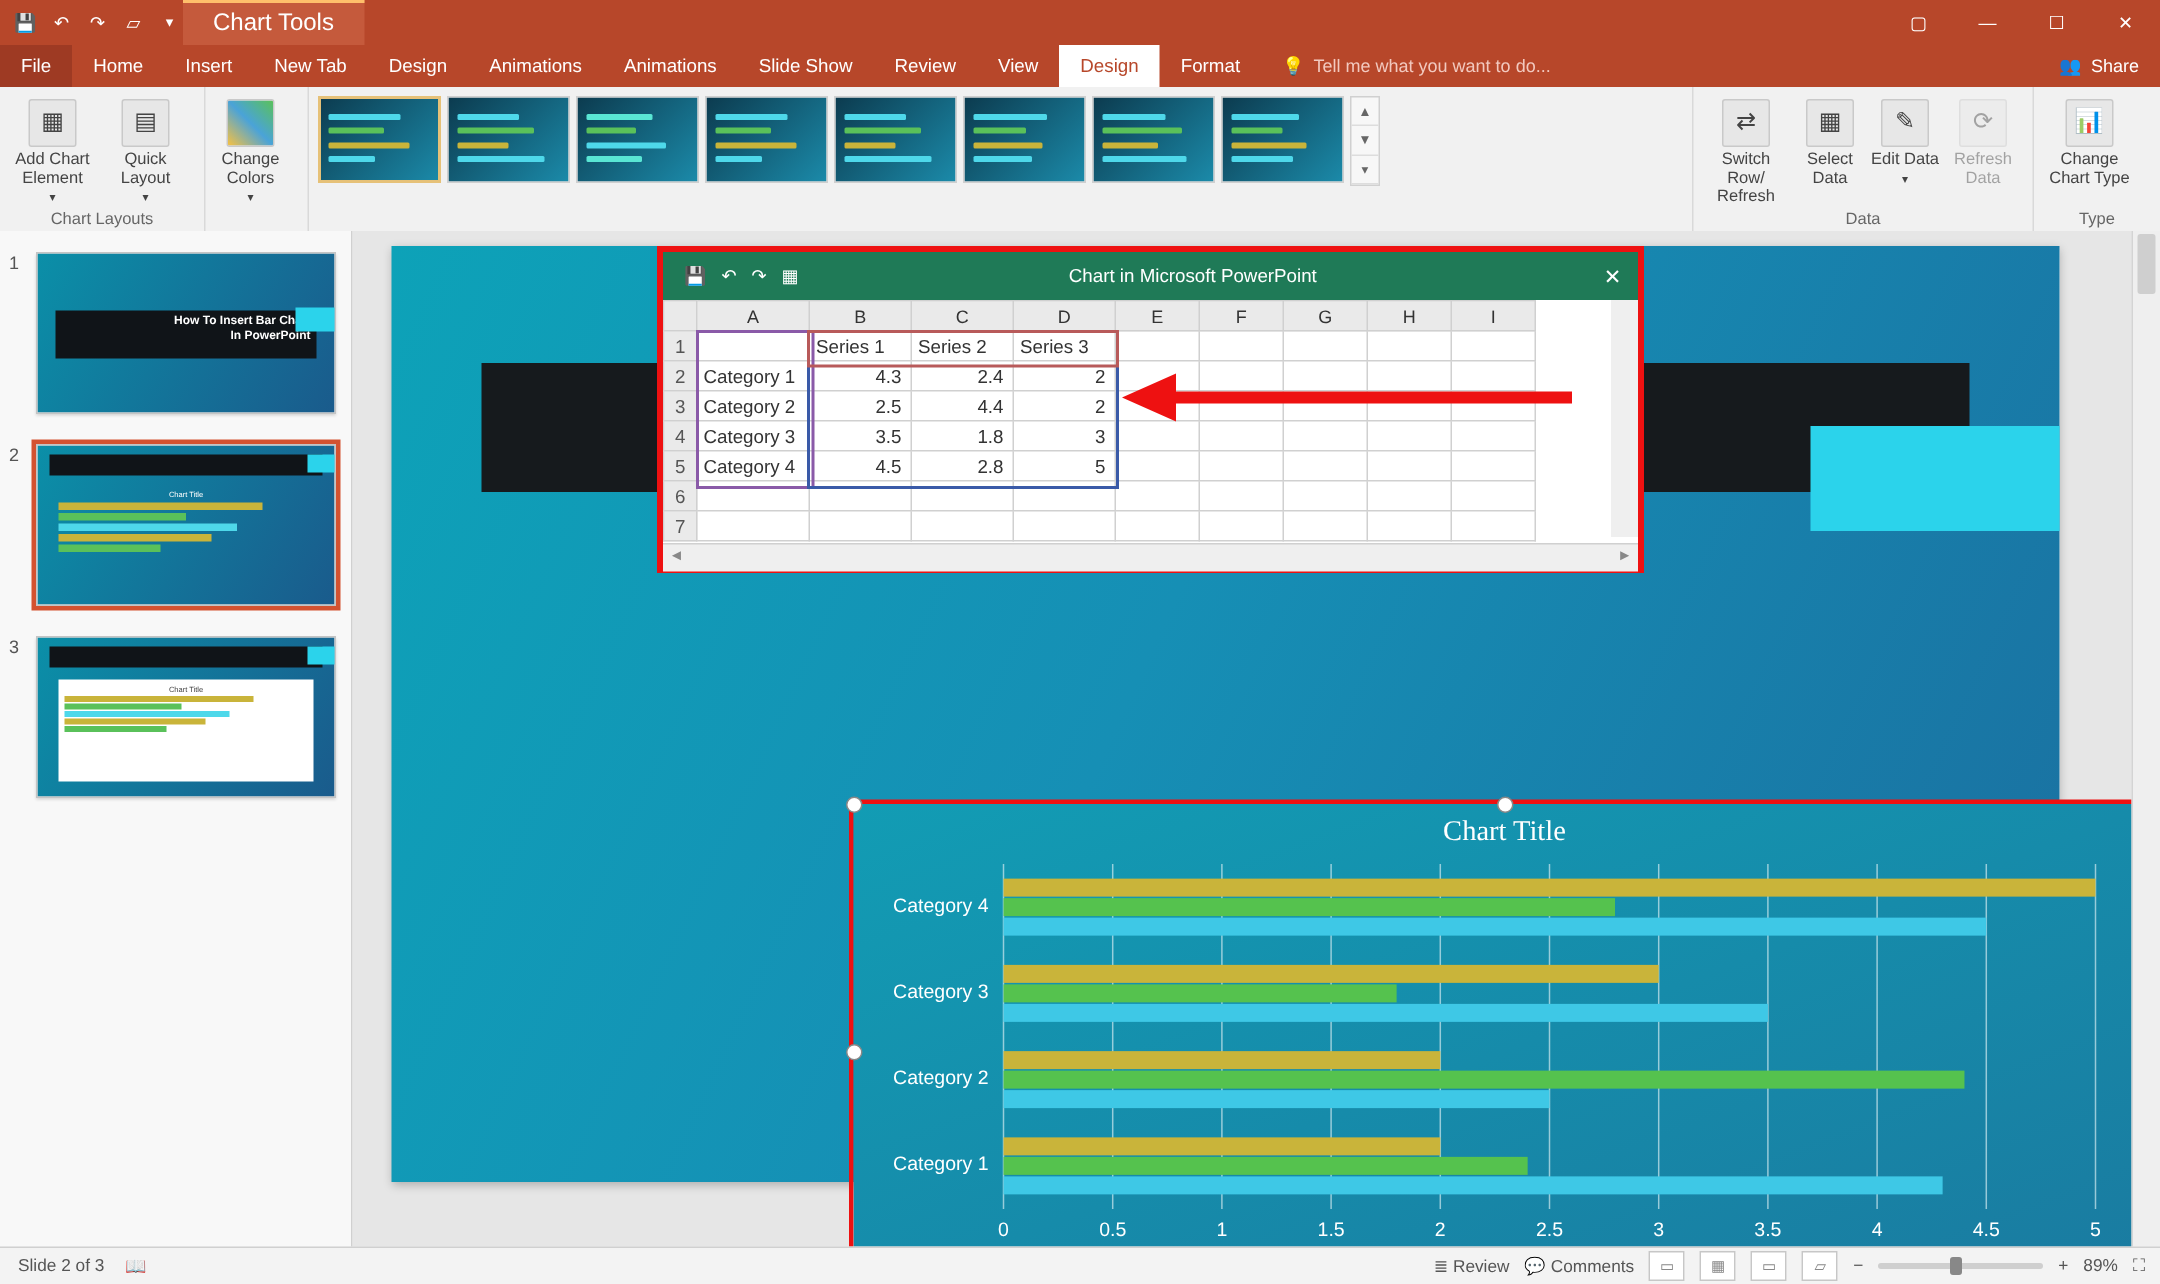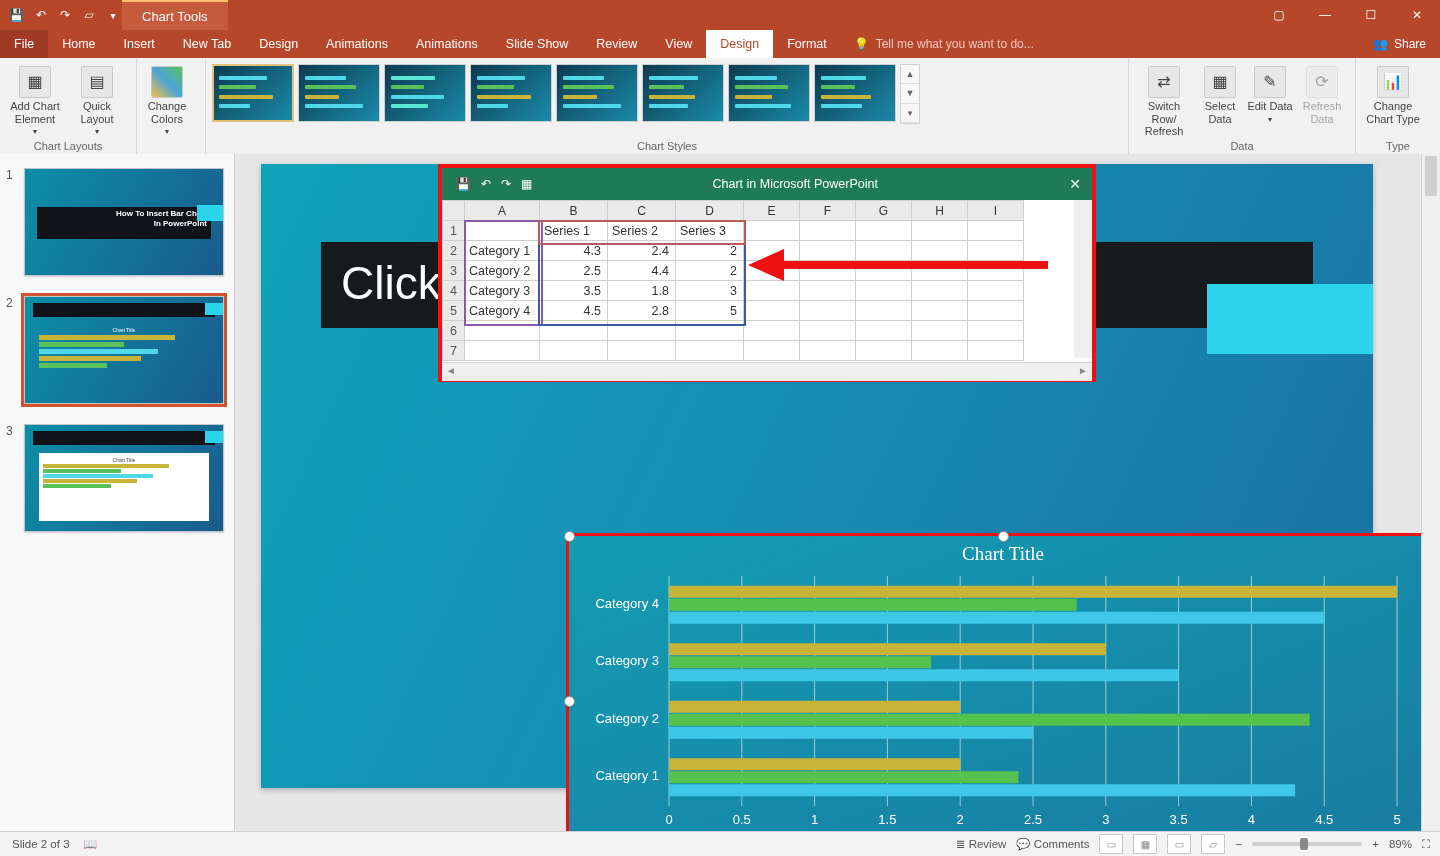--- a/index.html
+++ b/index.html
@@ -2,21 +2,21 @@
 <html><head>
 <meta charset="utf-8">
 <style>
 html,body{margin:0;padding:0;font-family:"Segoe UI",Arial,sans-serif;font-size:12px;color:#444;background:#fff;overflow:hidden;width:1440px;height:856px}
 
 #titlebar{height:30px;background:#b7472a;display:flex;color:#fff}
 #qat{display:flex;align-items:center;padding-left:8px;gap:6px}
 #qat .qicon{width:18px;height:18px;display:flex;align-items:center;justify-content:center;color:#fff;cursor:default}
 #titlebar .title-center{flex:1;display:flex}
 #titlebar .title-seg{flex:1;display:flex;align-items:center;justify-content:center;font-size:12px}
-.tools-tab{background:#c55a3c;color:#fff;padding:0 20px;display:flex;align-items:center;font-size:13px;border-top:2px solid #ffbf6b}
+.tools-tab{background:#c55a3c;color:#fff;padding:0 20px;display:flex;align-items:center;font-size:16px;border-top:2px solid #ffbf6b}
 #winbtns{display:flex}
 #winbtns div{width:46px;display:flex;align-items:center;justify-content:center;color:#fff}
 
 #ribtabs{height:28px;background:#b7472a;display:flex;align-items:stretch;color:#fff}
 #ribtabs .rtab{padding:0 14px;display:flex;align-items:center;font-size:12.5px;cursor:default}
 #ribtabs .rtab.file{background:#9e3a23;font-weight:400}
 #ribtabs .rtab.active{background:#fff;color:#b7472a}
 #ribtabs .tell{flex:0 0 auto;padding:0 14px;display:flex;align-items:center;color:#f2c9bf;gap:6px}
 #ribtabs .spacer{flex:1}
 #ribtabs .share{padding:0 14px;display:flex;align-items:center;gap:6px}
@@ -224,21 +224,20 @@
             <div style="width:74%;background:#c9b43a"></div>
             <div style="width:60%;background:#4ed8ea"></div>
           </div>
         </div>
       <div class="galarrows">
           <span>▲</span>
           <span>▼</span>
           <span>▾</span>
         </div>
     </div>
-    <div class="glabel">Chart Styles</div>
   </div>
   <div class="rgroup" style="width:214px">
     <div class="row">
       <div class="bigbtn">
           <div class="ico">⇄</div>
           <span>Switch Row/ Refresh</span>
         </div>
       <div class="bigbtn" style="width:46px">
           <div class="ico">▦</div>
           <span>Select Data</span>
@@ -307,21 +306,20 @@
           <div style="height:4px;width:58%;background:#c9b43a;margin:1px 0"></div>
           <div style="height:4px;width:42%;background:#5ac15a;margin:1px 0"></div>
         </div>
       </div>
     </div>
   </div>
 
   <div id="editor">
     <div id="slide">
       <div class="blackbar"></div>
-      <div class="clicktxt">Click</div>
       <div class="cyanpatch"></div>
     </div>
 
     <div id="chartbox">
       <svg id="chartsvg" viewBox="0 0 868 330">
           <rect x="0" y="0" width="868" height="330" fill="url(#bg)"></rect>
           <defs>
             <linearGradient id="bg" x1="0" y1="0" x2="1" y2="1">
               <stop offset="0" stop-color="#129cb4"></stop>
               <stop offset="1" stop-color="#1a7aa0"></stop>

